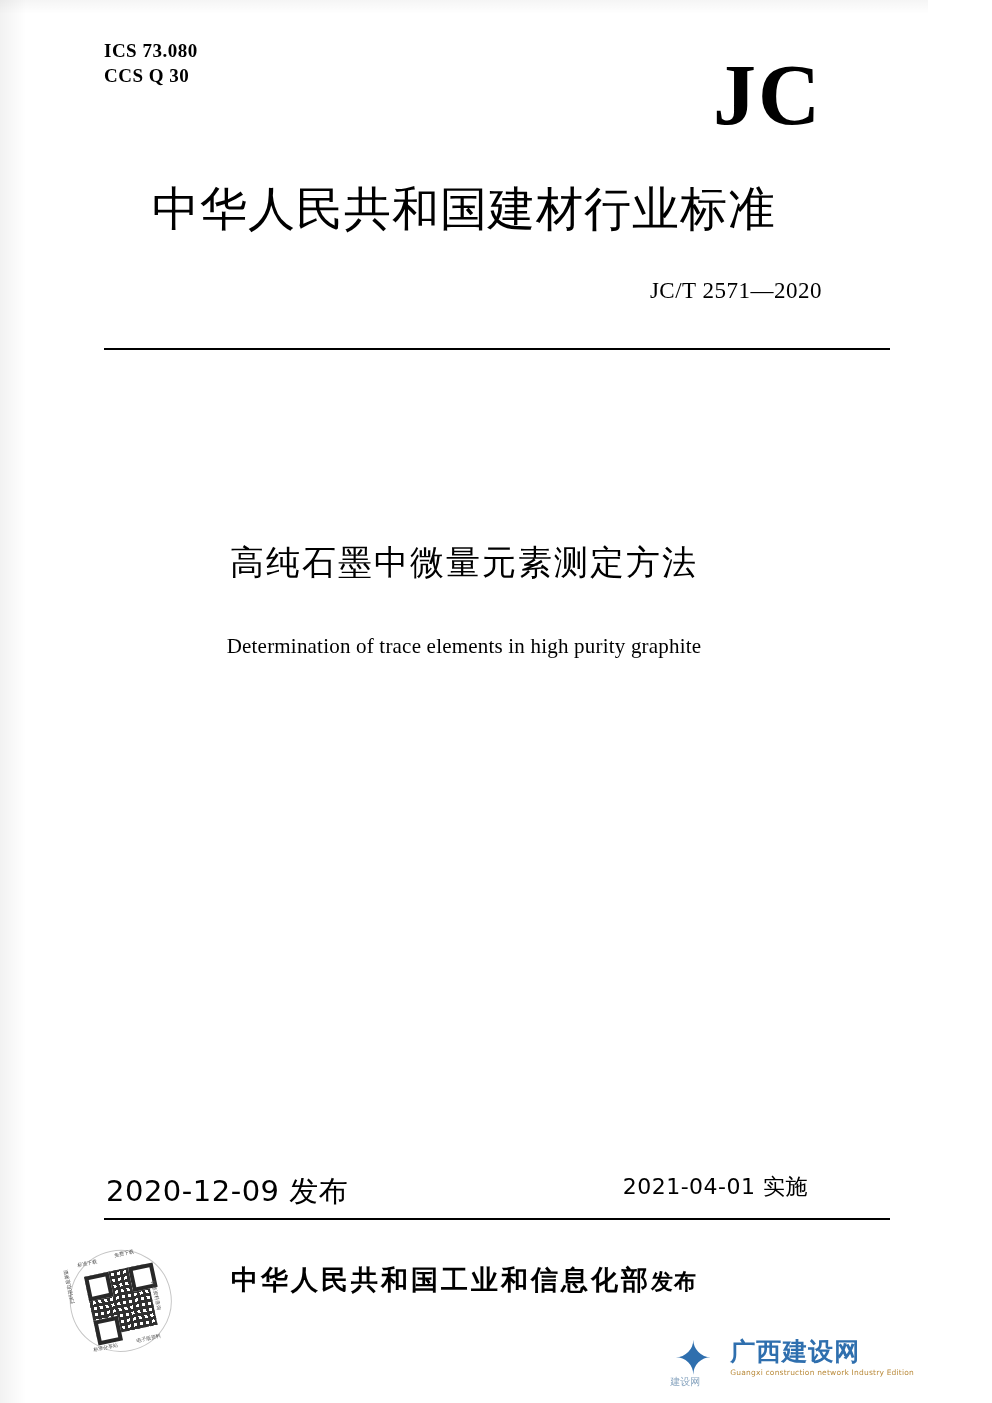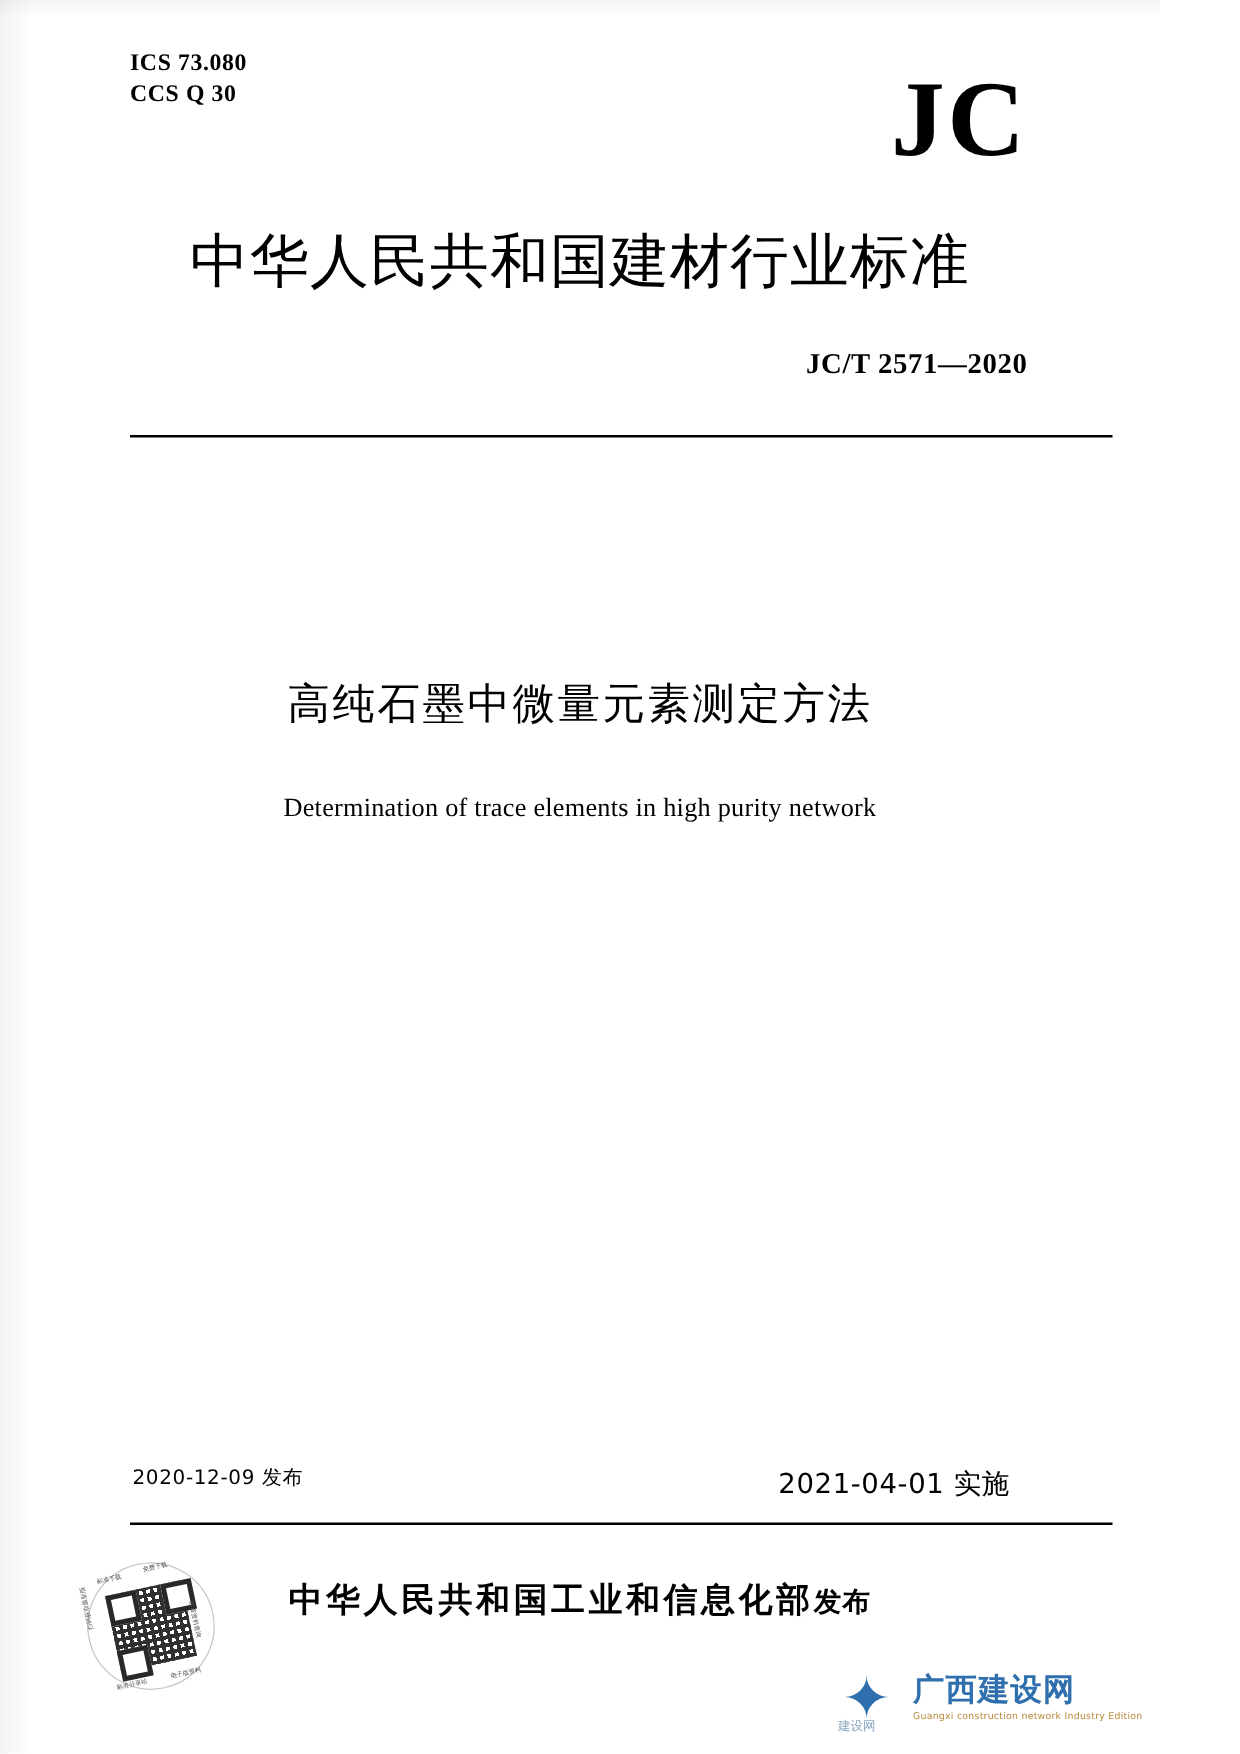--- a/index.html
+++ b/index.html
@@ -58,21 +58,21 @@
     white-space: nowrap;
   }
 
   
   .std-number {
     position: absolute;
     right: 106px;
     top: 278px;
     font-family: "Liberation Serif", serif;
     font-size: 23px;
-    font-weight: bold;
+    font-weight: normal;
     letter-spacing: 0.5px;
     white-space: nowrap;
   }
 
   
   .rule-top {
     position: absolute;
     left: 104px;
     width: 786px;
     top: 348px;
@@ -110,21 +110,21 @@
     font-size: 21px;
     letter-spacing: 0.2px;
   }
 
   
   .date-issue {
     position: absolute;
     left: 106px;
     top: 1172px;
     font-family: "DejaVu Sans", sans-serif;
-    font-size: 16px;
+    font-size: 29px;
     letter-spacing: 0.5px;
   }
   .date-effect {
     position: absolute;
     right: 120px;
     top: 1172px;
     font-family: "DejaVu Sans", sans-serif;
     font-size: 22px;
     letter-spacing: 0.5px;
   }
@@ -277,21 +277,21 @@
 
   <div class="jc-mark">JC</div>
 
   <div class="banner">中华人民共和国建材行业标准</div>
 
   <div class="std-number">JC/T 2571—2020</div>
 
   <div class="rule-top"></div>
 
   <div class="title-cn">高纯石墨中微量元素测定方法</div>
-  <div class="title-en">Determination of trace elements in high purity network</div>
+  <div class="title-en">Determination of trace elements in high purity graphite</div>
 
   <div class="date-issue">2020-12-09 发布</div>
   <div class="date-effect">2021-04-01 实施</div>
 
   <div class="rule-bottom"></div>
 
   <div class="publisher">
     <span>中华人民共和国工业和信息化部</span><span class="pub-verb">发布</span>
   </div>
 

